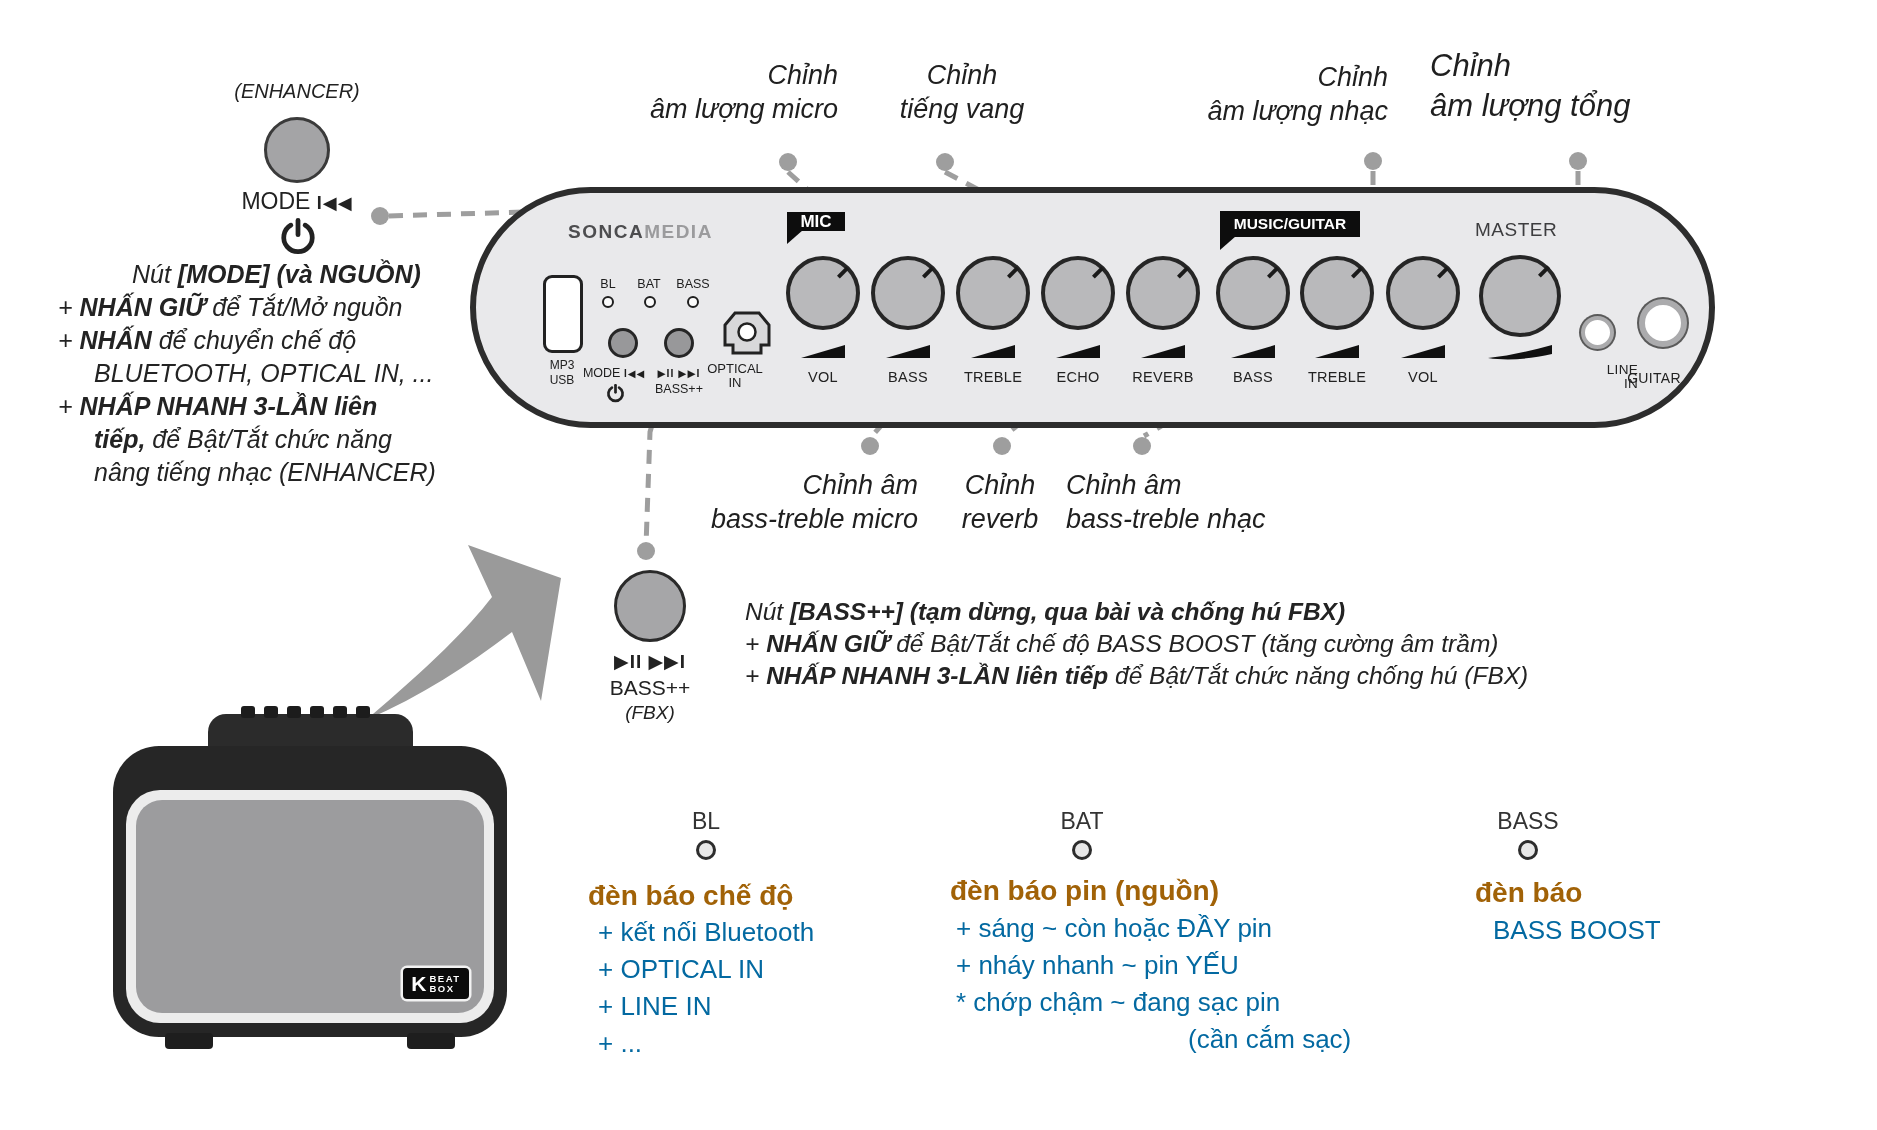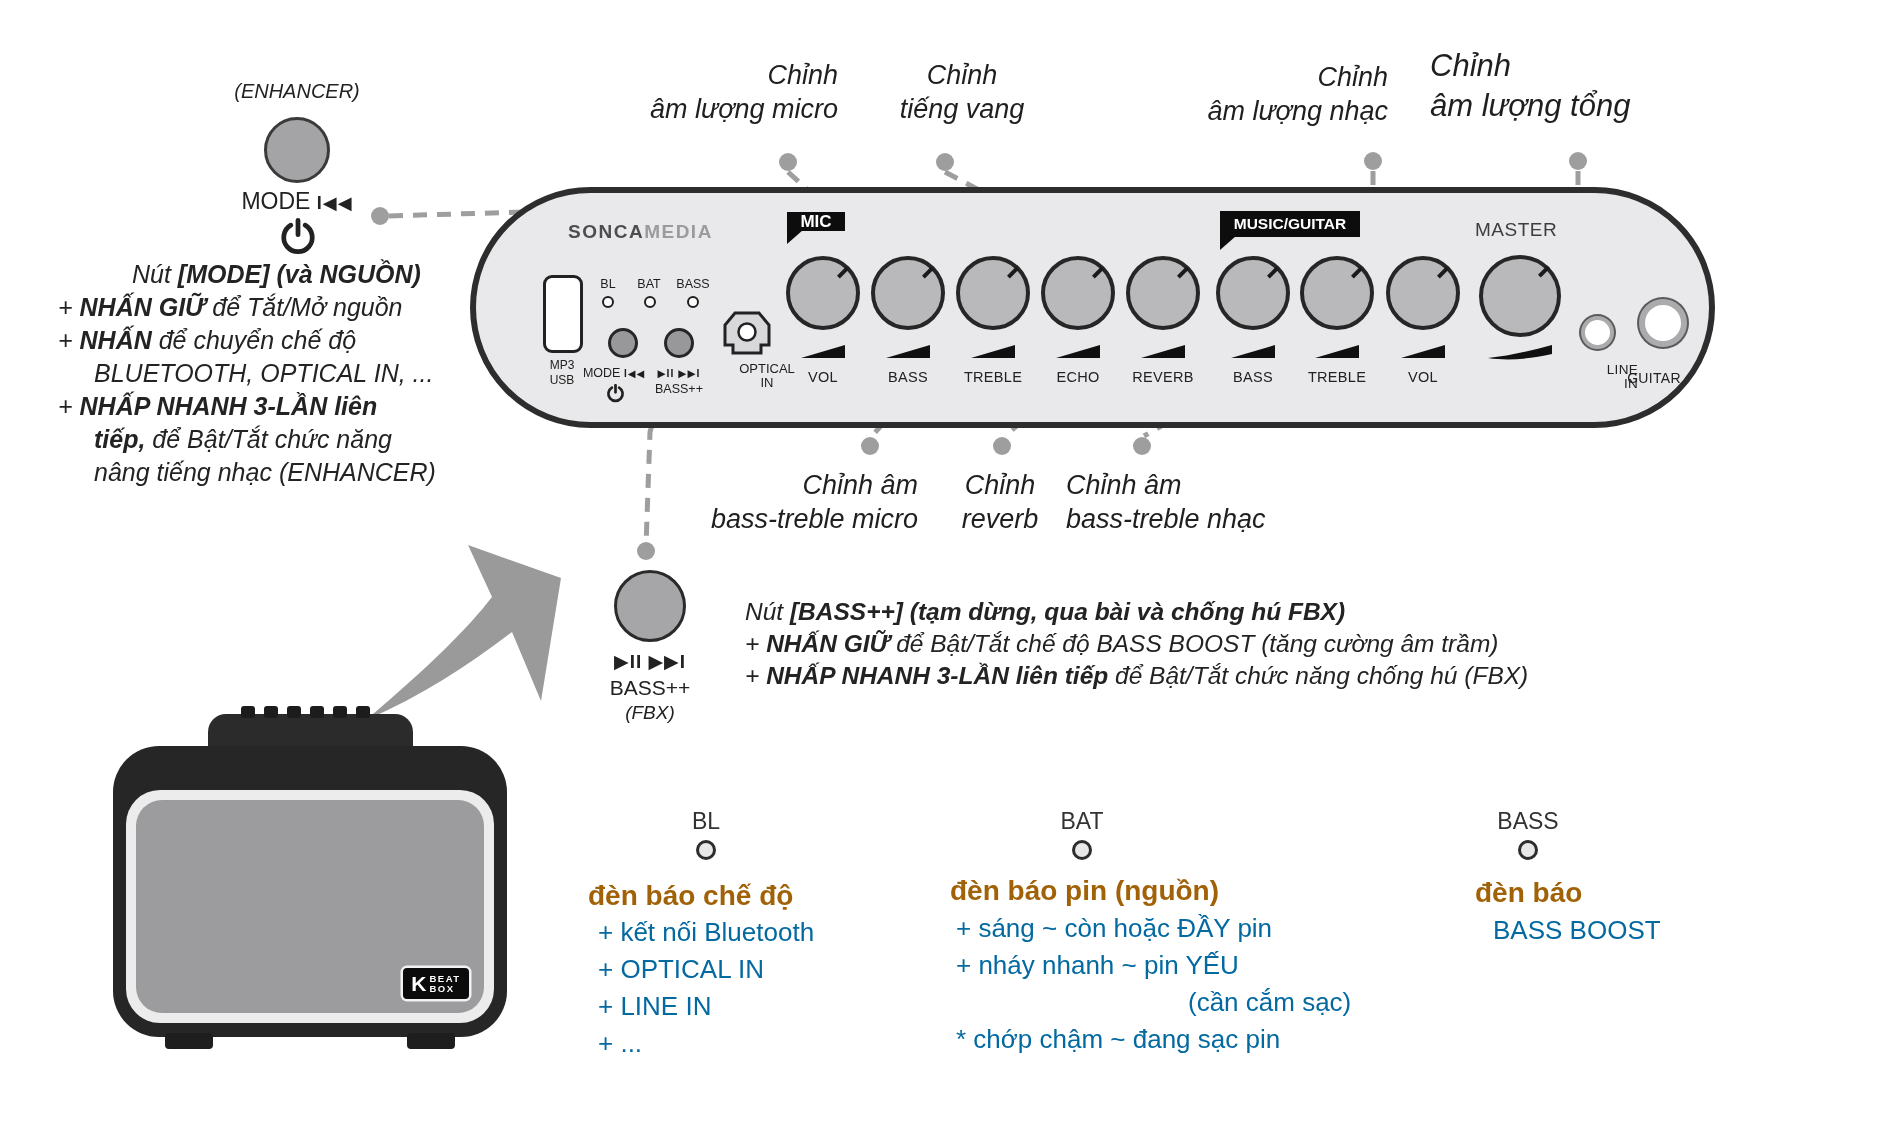--- a/index.html
+++ b/index.html
@@ -162,21 +162,21 @@
     <path d="M7.5 4.5 A9 9 0 1 0 16.5 4.5" fill="none" stroke="#222" stroke-width="3.4" stroke-linecap="round"></path>
     <line x1="12" y1="1.5" x2="12" y2="10.5" stroke="#222" stroke-width="3.4" stroke-linecap="round"></line>
   </svg>
   <div class="abs ctr small-lab icon-glyph" style="left:636px;top:367px;width:86px;font-size:10.5px;">▶II ▶▶I</div>
   <div class="abs ctr small-lab" style="left:636px;top:382px;width:86px;">BASS++</div>
 
   <svg class="abs" style="left:722px;top:310px;" width="50" height="46" viewBox="0 0 50 46">
     <polygon points="13,3 37,3 47,15 47,35 39,35 39,43 11,43 11,35 3,35 3,15" fill="#d8d8da" stroke="#222" stroke-width="3"></polygon>
     <circle cx="25" cy="22" r="8.5" fill="#fff" stroke="#222" stroke-width="2.5"></circle>
   </svg>
-  <div class="abs ctr small-lab" style="left:732px;top:362px;width:70px;font-size:13px;line-height:14px;">
+  <div class="abs ctr small-lab" style="left:700px;top:362px;width:70px;font-size:13px;line-height:14px;">
     <div>OPTICAL</div>
       <div>IN</div>
   </div>
 
   <div class="abs tag" style="left:787px;top:212px;width:58px;height:19px;font-size:17px;">
       <span>MIC</span>
     </div>
   <div class="abs tag" style="left:1220px;top:211px;width:140px;height:26px;font-size:15.5px;">
       <span>MUSIC/GUITAR</span>
     </div>
@@ -253,22 +253,22 @@
     <div class="leg-item">+ LINE IN</div>
     <div class="leg-item">+ ...</div>
   </div>
 
   <div class="abs ctr leg-head" style="left:1032px;top:808px;width:100px;">BAT</div>
   <div class="abs big-led" style="left:1072px;top:840px;"></div>
   <div class="abs leg-title" style="left:950px;top:875px;">đèn báo pin (nguồn)</div>
   <div class="abs" style="left:956px;top:910px;">
     <div class="leg-item">+ sáng ~ còn hoặc ĐẦY pin</div>
     <div class="leg-item">+ nháy nhanh ~ pin YẾU</div>
+    <div class="leg-item">* chớp chậm ~ đang sạc pin</div>
     <div class="leg-item" style="padding-left:232px;">(cần cắm sạc)</div>
-    <div class="leg-item">* chớp chậm ~ đang sạc pin</div>
   </div>
 
   <div class="abs ctr leg-head" style="left:1478px;top:808px;width:100px;">BASS</div>
   <div class="abs big-led" style="left:1518px;top:840px;"></div>
   <div class="abs leg-title" style="left:1475px;top:877px;">đèn báo</div>
   <div class="abs leg-item" style="left:1493px;top:912px;">BASS BOOST</div>
 
   <div class="abs" style="left:113px;top:700px;width:394px;height:355px;">
 
     <div class="abs" style="left:95px;top:14px;width:205px;height:50px;background:#2b2b2b;border-radius:18px 18px 6px 6px;"></div>

